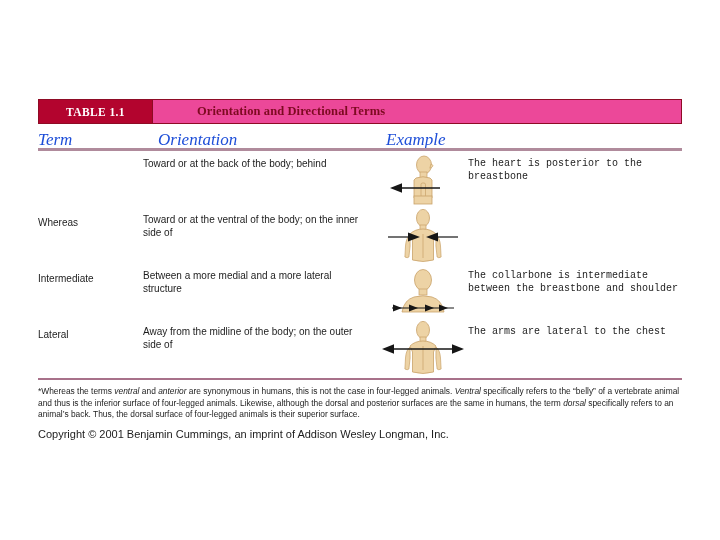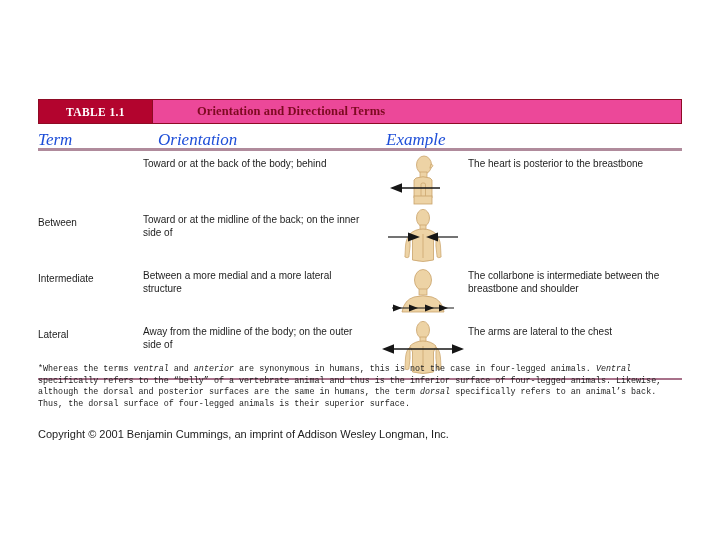--- a/index.html
+++ b/index.html
@@ -119,44 +119,44 @@
   .cell-def,
   .cell-ex {
     position: absolute;
     font-family: "Liberation Sans", sans-serif;
     font-size: 10px;
     line-height: 12.5px;
     color: #1c1c1c;
   }
   .cell-term { left: 0px; top: 6px; width: 118px; }
   .cell-def  { left: 105px; top: 6px; width: 222px; }
-  .cell-ex   { left: 430px; top: 6px; width: 214px; }
+  .cell-ex   { left: 430px; top: 6px; width: 214px; font-family: Liberation Mono, monospace; }
 
   .cell-term sup {
     font-size: 8px;
     vertical-align: super;
   }
 
   
   .cell-fig {
     position: absolute;
     left: 342px;
     top: 0px;
     width: 86px;
     height: 56px;
   }
   .cell-fig svg { display: block; }
 
   
   .footnote {
     position: absolute;
     left: 38px;
-    top: 364px;
+    top: 386px;
     width: 648px;
-    font-family: Liberation Mono, monospace;
+    font-family: Liberation Sans, sans-serif;
     font-size: 8.4px;
     line-height: 11.6px;
     color: #1c1c1c;
     text-align: left;
   }
   .footnote i { font-style: italic; }
 
   .copyright {
     position: absolute;
     left: 38px;
@@ -214,22 +214,22 @@
           <g>
             <line x1="18" y1="36" x2="60" y2="36" stroke="#161616" stroke-width="1.3"></line>
             <polygon points="10,36 22,31.2 22,40.8" fill="#161616"></polygon>
           </g>
         </svg>
       </div>
       <div class="cell-ex">The heart is posterior to the breastbone</div>
     </div>
 
     <div class="row">
-      <div class="cell-term"><span>Between</span><sup></sup></div>
-      <div class="cell-def">Toward or at the midline of the back; on the inner side of</div>
+      <div class="cell-term"><span>Whereas</span><sup></sup></div>
+      <div class="cell-def">Toward or at the ventral of the body; on the inner side of</div>
       <div class="cell-fig">
         <svg width="86" height="56" viewBox="0 0 86 56">
           <g>
             <ellipse cx="43" cy="10" rx="6.5" ry="8.6" fill="#edd3a5" stroke="#c9a269" stroke-width="0.8"></ellipse>
             <rect x="40" y="17" width="6" height="5" fill="#edd3a5" stroke="#c9a269" stroke-width="0.7"></rect>
 
             <path d="M30 26 q5 -5 13 -5 q8 0 13 5 l-2.5 6 v20 q-10.5 3 -21 0 v-20 z" fill="#edd3a5" stroke="#c9a269" stroke-width="0.8"></path>
 
             <path d="M30 27 q-4 3 -4.5 11 l-0.6 11 q2.5 1.5 4 0 l1.2 -11 z" fill="#edd3a5" stroke="#c9a269" stroke-width="0.7"></path>
             <path d="M56 27 q4 3 4.5 11 l0.6 11 q-2.5 1.5 -4 0 l-1.2 -11 z" fill="#edd3a5" stroke="#c9a269" stroke-width="0.7"></path>

